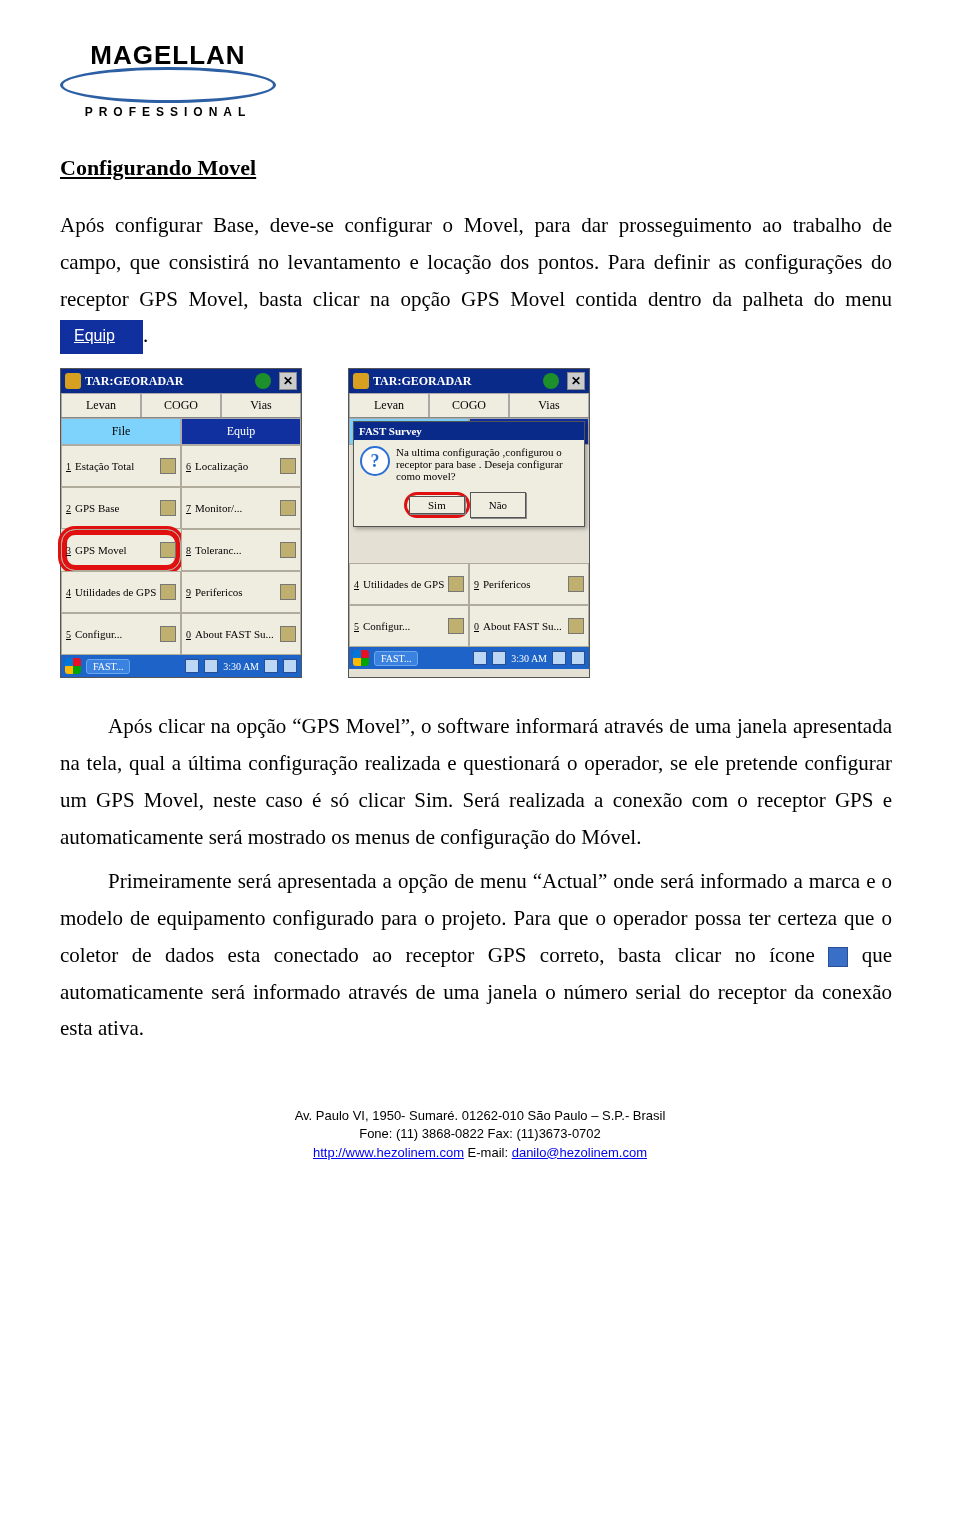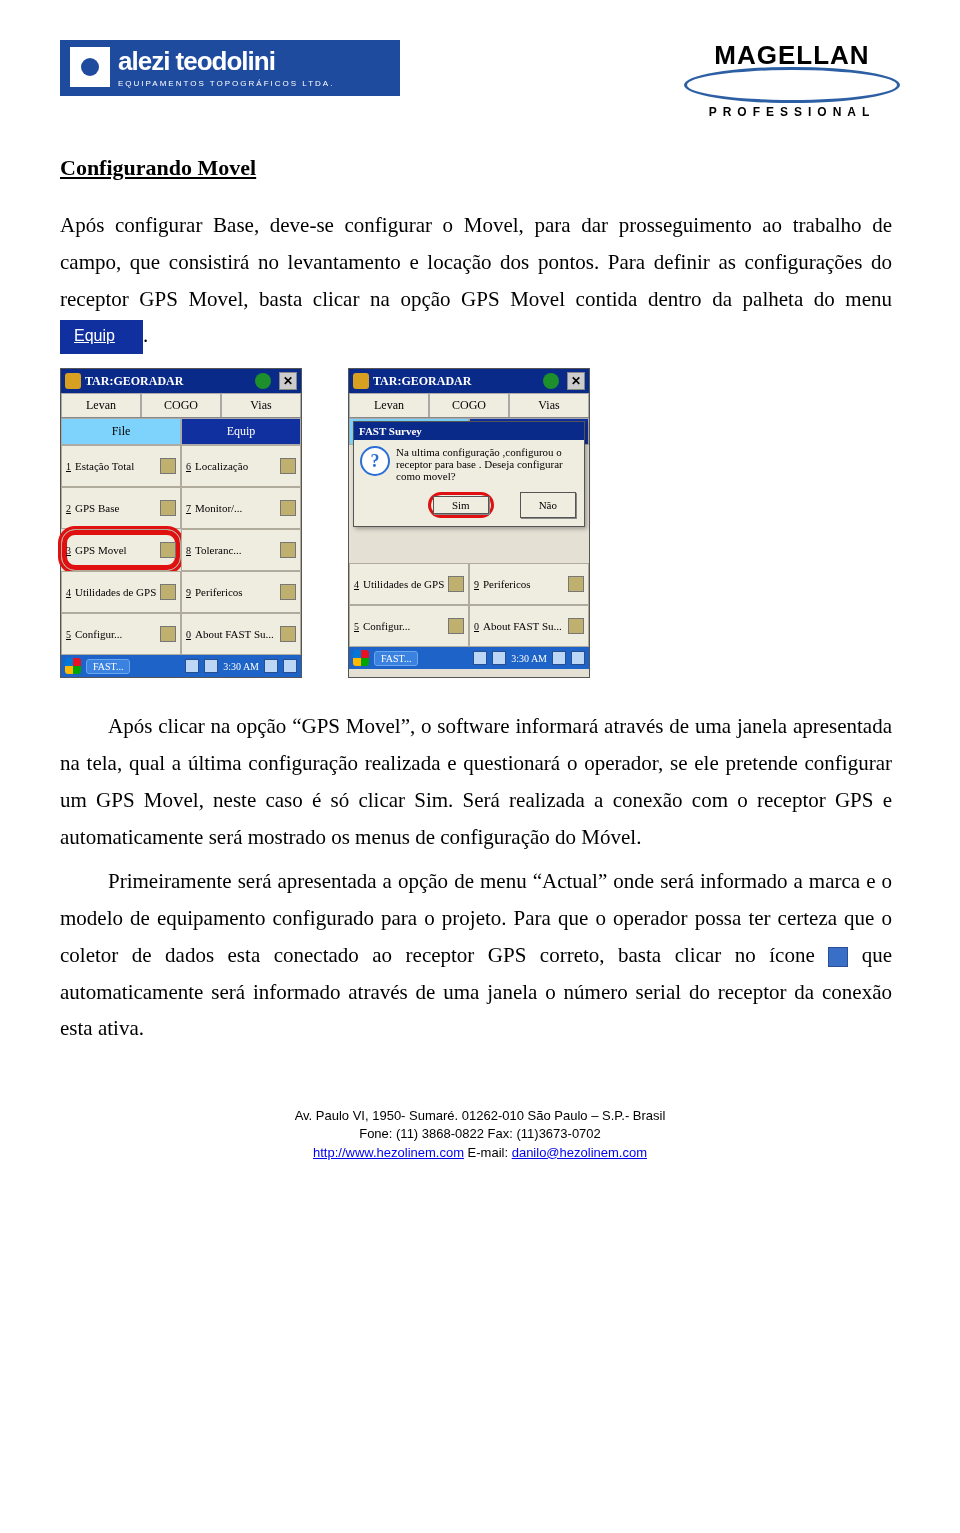--- a/index.html
+++ b/index.html
@@ -205,21 +205,21 @@
   .dialog-overlay .dlg-title {
     background: #0a2a8a;color:#fff;font-weight:bold;padding:3px 5px;font-size:11px;
   }
   .dialog-overlay .dlg-body {
     display:flex;padding:6px;gap:6px;font-size:11px;
   }
   .dialog-overlay .qicon {
     width:26px;height:26px;border-radius:50%;background:#fff;border:2px solid #2a6fd6;color:#2a6fd6;display:flex;align-items:center;justify-content:center;font-weight:bold;font-size:18px;flex-shrink:0;
   }
   .dialog-overlay .dlg-buttons {
-    display:flex;gap:26px;padding:4px 8px 8px 50px;justify-content:flex-end;
+    display:flex;padding:4px 8px 8px 50px;
   }
   .dialog-overlay .dlg-buttons button {
     font-family:inherit;font-size:11px;padding:2px 18px;background:#efece0;border:1px solid #555;box-shadow:1px 1px 0 #888;
   }
   .dialog-overlay .dlg-buttons .circ-wrap {
     border: 3px solid #e01010;border-radius:18px;padding:1px 2px;display:inline-block;
   }
   .device { position: relative; }
   .inline-icon {
     display:inline-block;width:18px;height:18px;background:#3a6fc7;color:#fff;font-family:Arial;font-weight:bold;text-align:center;line-height:18px;font-size:13px;vertical-align:middle;border:1px solid #2a4f97;
@@ -232,29 +232,20 @@
     line-height: 1.4;
   }
   .footer a { color: #0000ee; text-decoration: underline; }
 </style>
 </head>
 <body>
 
 <div class="page">
 
   <div class="header">
-    <div class="logo-left">
-      <div class="logo-left-icon">
-          <span class="dot"></span>
-        </div>
-      <div class="logo-left-text">
-        <div class="line1">alezi teodolini</div>
-        <div class="line2">EQUIPAMENTOS TOPOGRÁFICOS LTDA.</div>
-      </div>
-    </div>
     <div class="logo-right">
       <div class="brand">MAGELLAN</div>
       <div class="orbit"></div>
       <div class="sub">PROFESSIONAL</div>
     </div>
   </div>
 
   <h1 class="section-title">Configurando Movel</h1>
 
   <p class="body-text">

